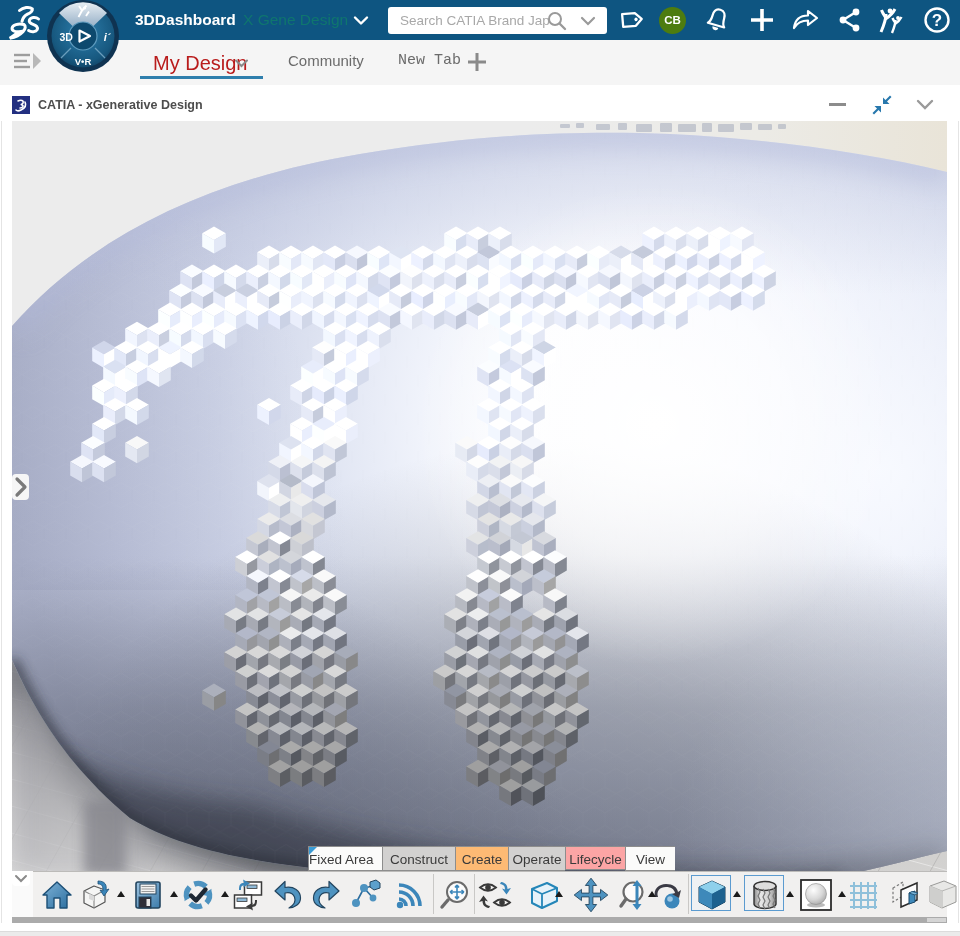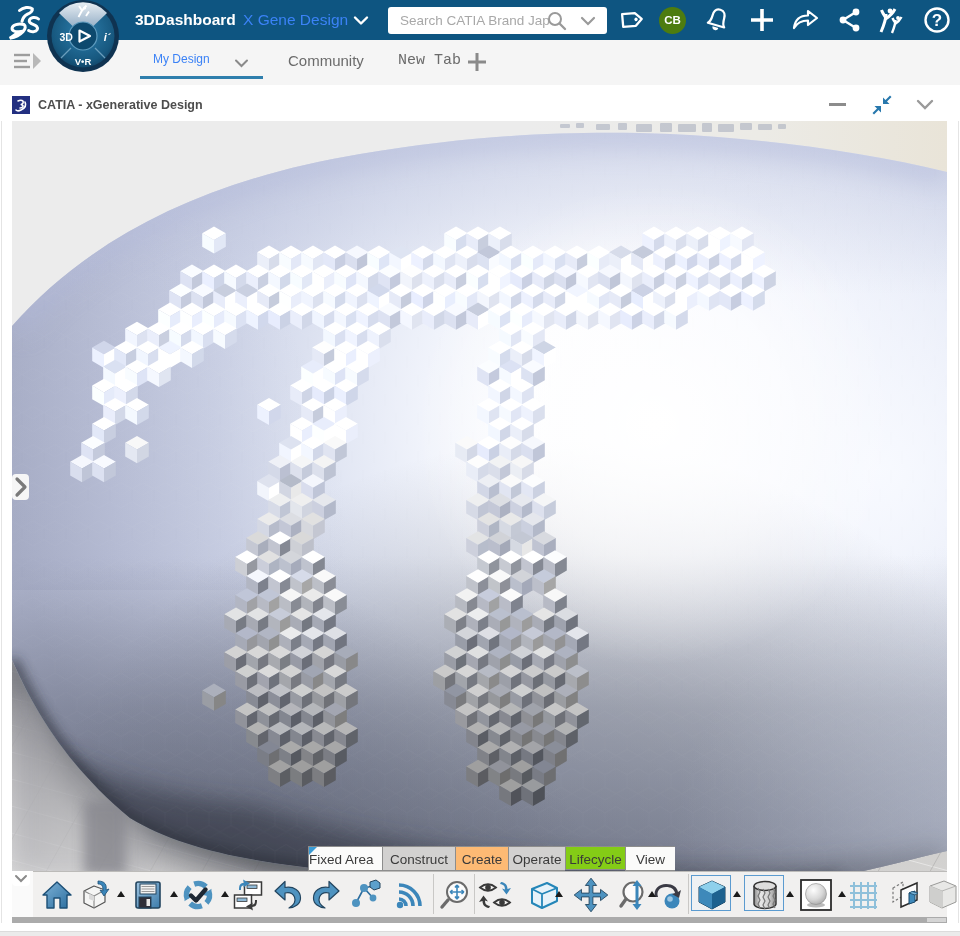--- a/index.html
+++ b/index.html
@@ -1170,21 +1170,21 @@
     </svg>
 <div style="position:absolute;left:0;top:0;width:960px;height:40px;background:#0e5581"></div>
     <svg style="position:absolute;left:4px;top:1px" width="38" height="39" viewBox="0 0 38 39">
 <g fill="none" stroke="#ffffff" stroke-width="3" stroke-linecap="round">
 <path d="M15.5,9.5 C19,6.3 25.5,5.3 28.3,7.8 C28.8,10 26,12 23.5,13.2 C21,14.5 18.8,17 18,20.3"></path>
 <path d="M34.5,18 C31.5,15.3 26.5,16.3 25.4,19 C24.6,21.2 27,22.6 29.6,23.6 C32.2,24.6 34.2,26.2 33.2,28.6 C32,31 27.3,31.3 24.6,29.6"></path>
 <path d="M20,23.5 C14,22 8.6,24 8.1,27 C7.7,29.6 11,31.2 15,30.7 C12.3,32.8 8.8,35 5.8,37.3 C10.5,36.3 16,33.8 19,30.6 C21.8,27.6 21.8,25 20,23.5"></path>
 </g>
     </svg>
     <div style="position:absolute;left:135px;top:11px;font-family:'Liberation Sans',sans-serif;font-size:15.5px;font-weight:bold;color:#ffffff">3DDashboard</div>
-    <div style="position:absolute;left:243px;top:11px;font-family:'Liberation Sans',sans-serif;font-size:15.5px;color:#3b82f6">X Gene Design</div>
+    <div style="position:absolute;left:243px;top:11px;font-family:'Liberation Sans',sans-serif;font-size:15.5px;color:#0f766e">X Gene Design</div>
     <svg style="position:absolute;left:352px;top:15px" width="18" height="12" viewBox="0 0 18 12">
       <path d="M3,2.5 L9,8.5 L15,2.5" fill="none" stroke="#ffffff" stroke-width="2.4" stroke-linecap="round" stroke-linejoin="round"></path>
     </svg>
     <div style="position:absolute;left:388px;top:7px;width:219px;height:27px;background:#ffffff;border-radius:3px"></div>
     <div style="position:absolute;left:400px;top:13px;font-family:'Liberation Sans',sans-serif;font-size:13.5px;color:#a8a8a8;width:150px;overflow:hidden;white-space:nowrap">Search CATIA Brand Japa</div>
     <svg style="position:absolute;left:546px;top:10px" width="22" height="22" viewBox="0 0 22 22">
       <circle cx="9" cy="9" r="6" fill="none" stroke="#9a9a9a" stroke-width="2"></circle>
       <line x1="13.5" y1="13.5" x2="19" y2="19" stroke="#9a9a9a" stroke-width="2.4" stroke-linecap="round"></line>
     </svg>
     <svg style="position:absolute;left:580px;top:16px" width="16" height="10" viewBox="0 0 16 10">
@@ -1239,21 +1239,21 @@
     </svg>
     <div style="position:absolute;left:0;top:40px;width:960px;height:45px;background:#f5f5f5;border-bottom:1px solid #e2e2e2"></div>
     <svg style="position:absolute;left:13px;top:51px" width="32" height="22" viewBox="0 0 32 22">
       <g stroke="#9d9d9d" stroke-width="2.4">
         <line x1="1" y1="4" x2="17" y2="4"></line>
         <line x1="1" y1="10" x2="14" y2="10"></line>
         <line x1="1" y1="16" x2="17" y2="16"></line>
       </g>
       <path d="M20,2 L28,10 L20,18 Z" fill="#b8b8b8"></path>
     </svg>
-    <div style="position:absolute;left:153px;top:52px;font-family:'Liberation Sans',sans-serif;font-size:12px;color:#3b82f6">My Design</div>
+    <div style="position:absolute;left:153px;top:52px;font-family:'Liberation Sans',sans-serif;font-size:20px;color:#b91c1c">My Design</div>
     <svg style="position:absolute;left:234px;top:59px" width="15" height="9" viewBox="0 0 15 9">
       <path d="M2,1.5 L7.5,7 L13,1.5" fill="none" stroke="#8a8a8a" stroke-width="2" stroke-linecap="round"></path>
     </svg>
     <div style="position:absolute;left:288px;top:52px;font-family:'Liberation Sans',sans-serif;font-size:15px;color:#6b6b6b">Community</div>
     <div style="position:absolute;left:398px;top:52px;font-family:Liberation Mono, monospace;font-size:15px;color:#6b6b6b">New Tab</div>
     <svg style="position:absolute;left:466px;top:51px" width="22" height="22" viewBox="0 0 22 22">
       <path d="M11,2 L11,20 M2,11 L20,11" stroke="#8a8a8a" stroke-width="3"></path>
     </svg>
     <div style="position:absolute;left:140px;top:76px;width:123px;height:3px;background:#2f7fad"></div>
     <svg style="position:absolute;left:46px;top:0px;z-index:6" width="74" height="73" viewBox="0 0 74 73">
@@ -1303,21 +1303,21 @@
       </g>
     </svg>
     <svg style="position:absolute;left:916px;top:99px" width="18" height="11" viewBox="0 0 18 11">
       <path d="M2,2 L9,9 L16,2" fill="none" stroke="#9a9a9a" stroke-width="2.4" stroke-linecap="round"></path>
     </svg>
 <div style="position:absolute;left:308px;top:846px;height:25px;display:flex;font-family:'Liberation Sans',sans-serif;font-size:13.5px">
       <div style="width:74px;height:25px;line-height:25px;text-align:left;background:#fbfbfa;border:1px solid #8d8d8d;border-right:none;color:#3a3a3a;box-sizing:border-box;position:relative;overflow:hidden">Fixed Area<div style="position:absolute;left:0;top:0;width:0;height:0;border-top:8px solid #3a9bd5;border-right:8px solid transparent"></div></div>
       <div style="width:73px;height:25px;line-height:25px;text-align:center;background:#d2d1d0;border:1px solid #8d8d8d;border-right:none;color:#3a3a3a;box-sizing:border-box;position:relative;overflow:hidden">Construct</div>
       <div style="width:53px;height:25px;line-height:25px;text-align:center;background:#fdba74;border:1px solid #8d8d8d;border-right:none;color:#3a3a3a;box-sizing:border-box;position:relative;overflow:hidden">Create</div>
       <div style="width:57px;height:25px;line-height:25px;text-align:center;background:#d2d1d0;border:1px solid #8d8d8d;border-right:none;color:#3a3a3a;box-sizing:border-box;position:relative;overflow:hidden">Operate</div>
-      <div style="width:60px;height:24px;line-height:25px;text-align:center;background:#84cc16;border:1px solid #8d8d8d;border-right:none;color:#3a3a3a;box-sizing:border-box;position:relative;overflow:hidden">Lifecycle</div>
+      <div style="width:60px;height:24px;line-height:25px;text-align:center;background:#fca5a5;border:1px solid #8d8d8d;border-right:none;color:#3a3a3a;box-sizing:border-box;position:relative;overflow:hidden">Lifecycle</div>
       <div style="width:50px;height:25px;line-height:25px;text-align:center;background:#fbfbfa;border:1px solid #8d8d8d;border-right:none;color:#3a3a3a;box-sizing:border-box;position:relative;overflow:hidden">View</div>
     </div>
 <div style="position:absolute;left:12px;top:871px;width:935px;height:46px;background:#f1f0ef;border-top:1px solid #bcbbb9"></div>
     <div style="position:absolute;left:12px;top:871px;width:21px;height:46px;background:#fafafa"></div>
     <div style="position:absolute;left:12px;top:871px;width:18px;height:15px;background:#ffffff;border-radius:0 0 4px 4px"></div>
     <svg style="position:absolute;left:13px;top:874px" width="16" height="10" viewBox="0 0 16 10">
       <path d="M3,2 L8,7 L13,2" fill="none" stroke="#8a8a8a" stroke-width="2" stroke-linecap="round"></path>
     </svg>
     <div style="position:absolute;left:12px;top:917px;width:935px;height:6px;background:#ababab"></div>
     <div style="position:absolute;left:927px;top:918px;width:19px;height:4px;background:#d5d5d5"></div>

